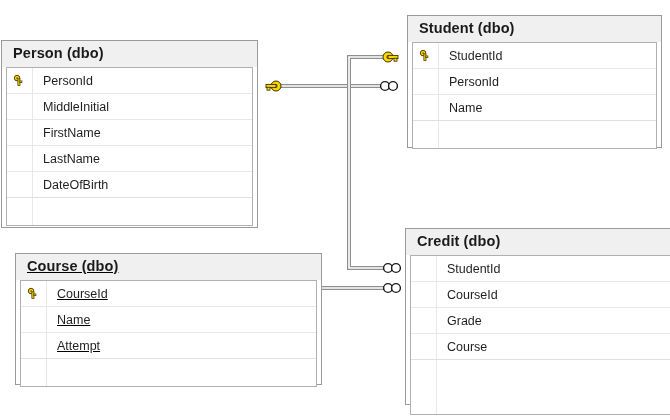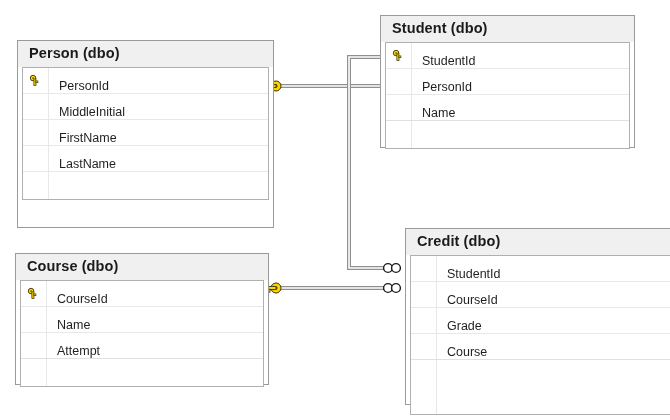--- a/index.html
+++ b/index.html
@@ -53,21 +53,21 @@
   }
   .grid {
     box-sizing: border-box;
     margin: 0 4px 4px 4px;
     border: 1px solid #b0b0b0;
     background: #ffffff;
   }
   .row {
     box-sizing: border-box;
     display: flex;
-    align-items: flex-end;
+    align-items: center;
     height: 26px;
     border-bottom: 1px solid #e8e8e8;
     background: #ffffff;
   }
   .row.last-data { border-bottom: 1px solid #e0e0e0; }
   .row.blank {
     height: 27px;
     border-bottom: none;
   }
   .gutter {
@@ -154,21 +154,21 @@
       <rect x="0" y="-1.6" width="10" height="3.2" fill="#ffd700" stroke="#3a3000" stroke-width="0.9"></rect>
       <rect x="1" y="1.2" width="3" height="3" fill="#ffd700" stroke="#3a3000" stroke-width="0.8"></rect>
     </g>
 
     <g transform="translate(388,288)">
       <circle cx="0" cy="0" r="4.4" fill="#ffffff" stroke="#1a1a1a" stroke-width="1.4"></circle>
       <circle cx="8" cy="0" r="4.4" fill="#ffffff" stroke="#1a1a1a" stroke-width="1.4"></circle>
     </g>
   </svg>
 
-  <div class="table-box" style="left:17px; top:40px; width:257px; height:188px;">
+  <div class="table-box" style="left:1px; top:40px; width:257px; height:188px;">
     <div class="table-header">Person (dbo)</div>
     <div class="grid">
       <div class="row">
         <div class="gutter">
           <svg class="key-glyph" viewBox="0 0 16 16">
             <circle cx="5" cy="5" r="3.4" fill="#ffd700" stroke="#3a3000" stroke-width="1.1"></circle>
             <circle cx="5" cy="5" r="1.1" fill="#6b5800"></circle>
             <rect x="6" y="6" width="2.6" height="8" fill="#ffd700" stroke="#3a3000" stroke-width="0.9"></rect>
             <rect x="8.4" y="8.5" width="2.6" height="2.2" fill="#ffd700" stroke="#3a3000" stroke-width="0.8"></rect>
           </svg>
@@ -180,28 +180,32 @@
         <div class="col-name">MiddleInitial</div>
       </div>
       <div class="row">
         <div class="gutter"></div>
         <div class="col-name">FirstName</div>
       </div>
       <div class="row">
         <div class="gutter"></div>
         <div class="col-name">LastName</div>
       </div>
+      <div class="row last-data">
+        <div class="gutter"></div>
+        <div class="col-name">DateOfBirth</div>
+      </div>
       <div class="row blank">
         <div class="gutter"></div>
         <div class="col-name"></div>
       </div>
     </div>
   </div>
 
-  <div class="table-box" style="left:380px; top:15px; width:255px; height:133px;">
+  <div class="table-box" style="left:407px; top:15px; width:255px; height:133px;">
     <div class="table-header">Student (dbo)</div>
     <div class="grid">
       <div class="row">
         <div class="gutter">
           <svg class="key-glyph" viewBox="0 0 16 16">
             <circle cx="5" cy="5" r="3.4" fill="#ffd700" stroke="#3a3000" stroke-width="1.1"></circle>
             <circle cx="5" cy="5" r="1.1" fill="#6b5800"></circle>
             <rect x="6" y="6" width="2.6" height="8" fill="#ffd700" stroke="#3a3000" stroke-width="0.9"></rect>
             <rect x="8.4" y="8.5" width="2.6" height="2.2" fill="#ffd700" stroke="#3a3000" stroke-width="0.8"></rect>
           </svg>
@@ -216,21 +220,21 @@
         <div class="gutter"></div>
         <div class="col-name">Name</div>
       </div>
       <div class="row blank">
         <div class="gutter"></div>
         <div class="col-name"></div>
       </div>
     </div>
   </div>
 
-  <div class="table-box" style="left:15px; top:253px; width:254px; height:132px;">
+  <div class="table-box" style="left:15px; top:253px; width:307px; height:132px;text-decoration:underline;">
     <div class="table-header">Course (dbo)</div>
     <div class="grid">
       <div class="row">
         <div class="gutter">
           <svg class="key-glyph" viewBox="0 0 16 16">
             <circle cx="5" cy="5" r="3.4" fill="#ffd700" stroke="#3a3000" stroke-width="1.1"></circle>
             <circle cx="5" cy="5" r="1.1" fill="#6b5800"></circle>
             <rect x="6" y="6" width="2.6" height="8" fill="#ffd700" stroke="#3a3000" stroke-width="0.9"></rect>
             <rect x="8.4" y="8.5" width="2.6" height="2.2" fill="#ffd700" stroke="#3a3000" stroke-width="0.8"></rect>
           </svg>

